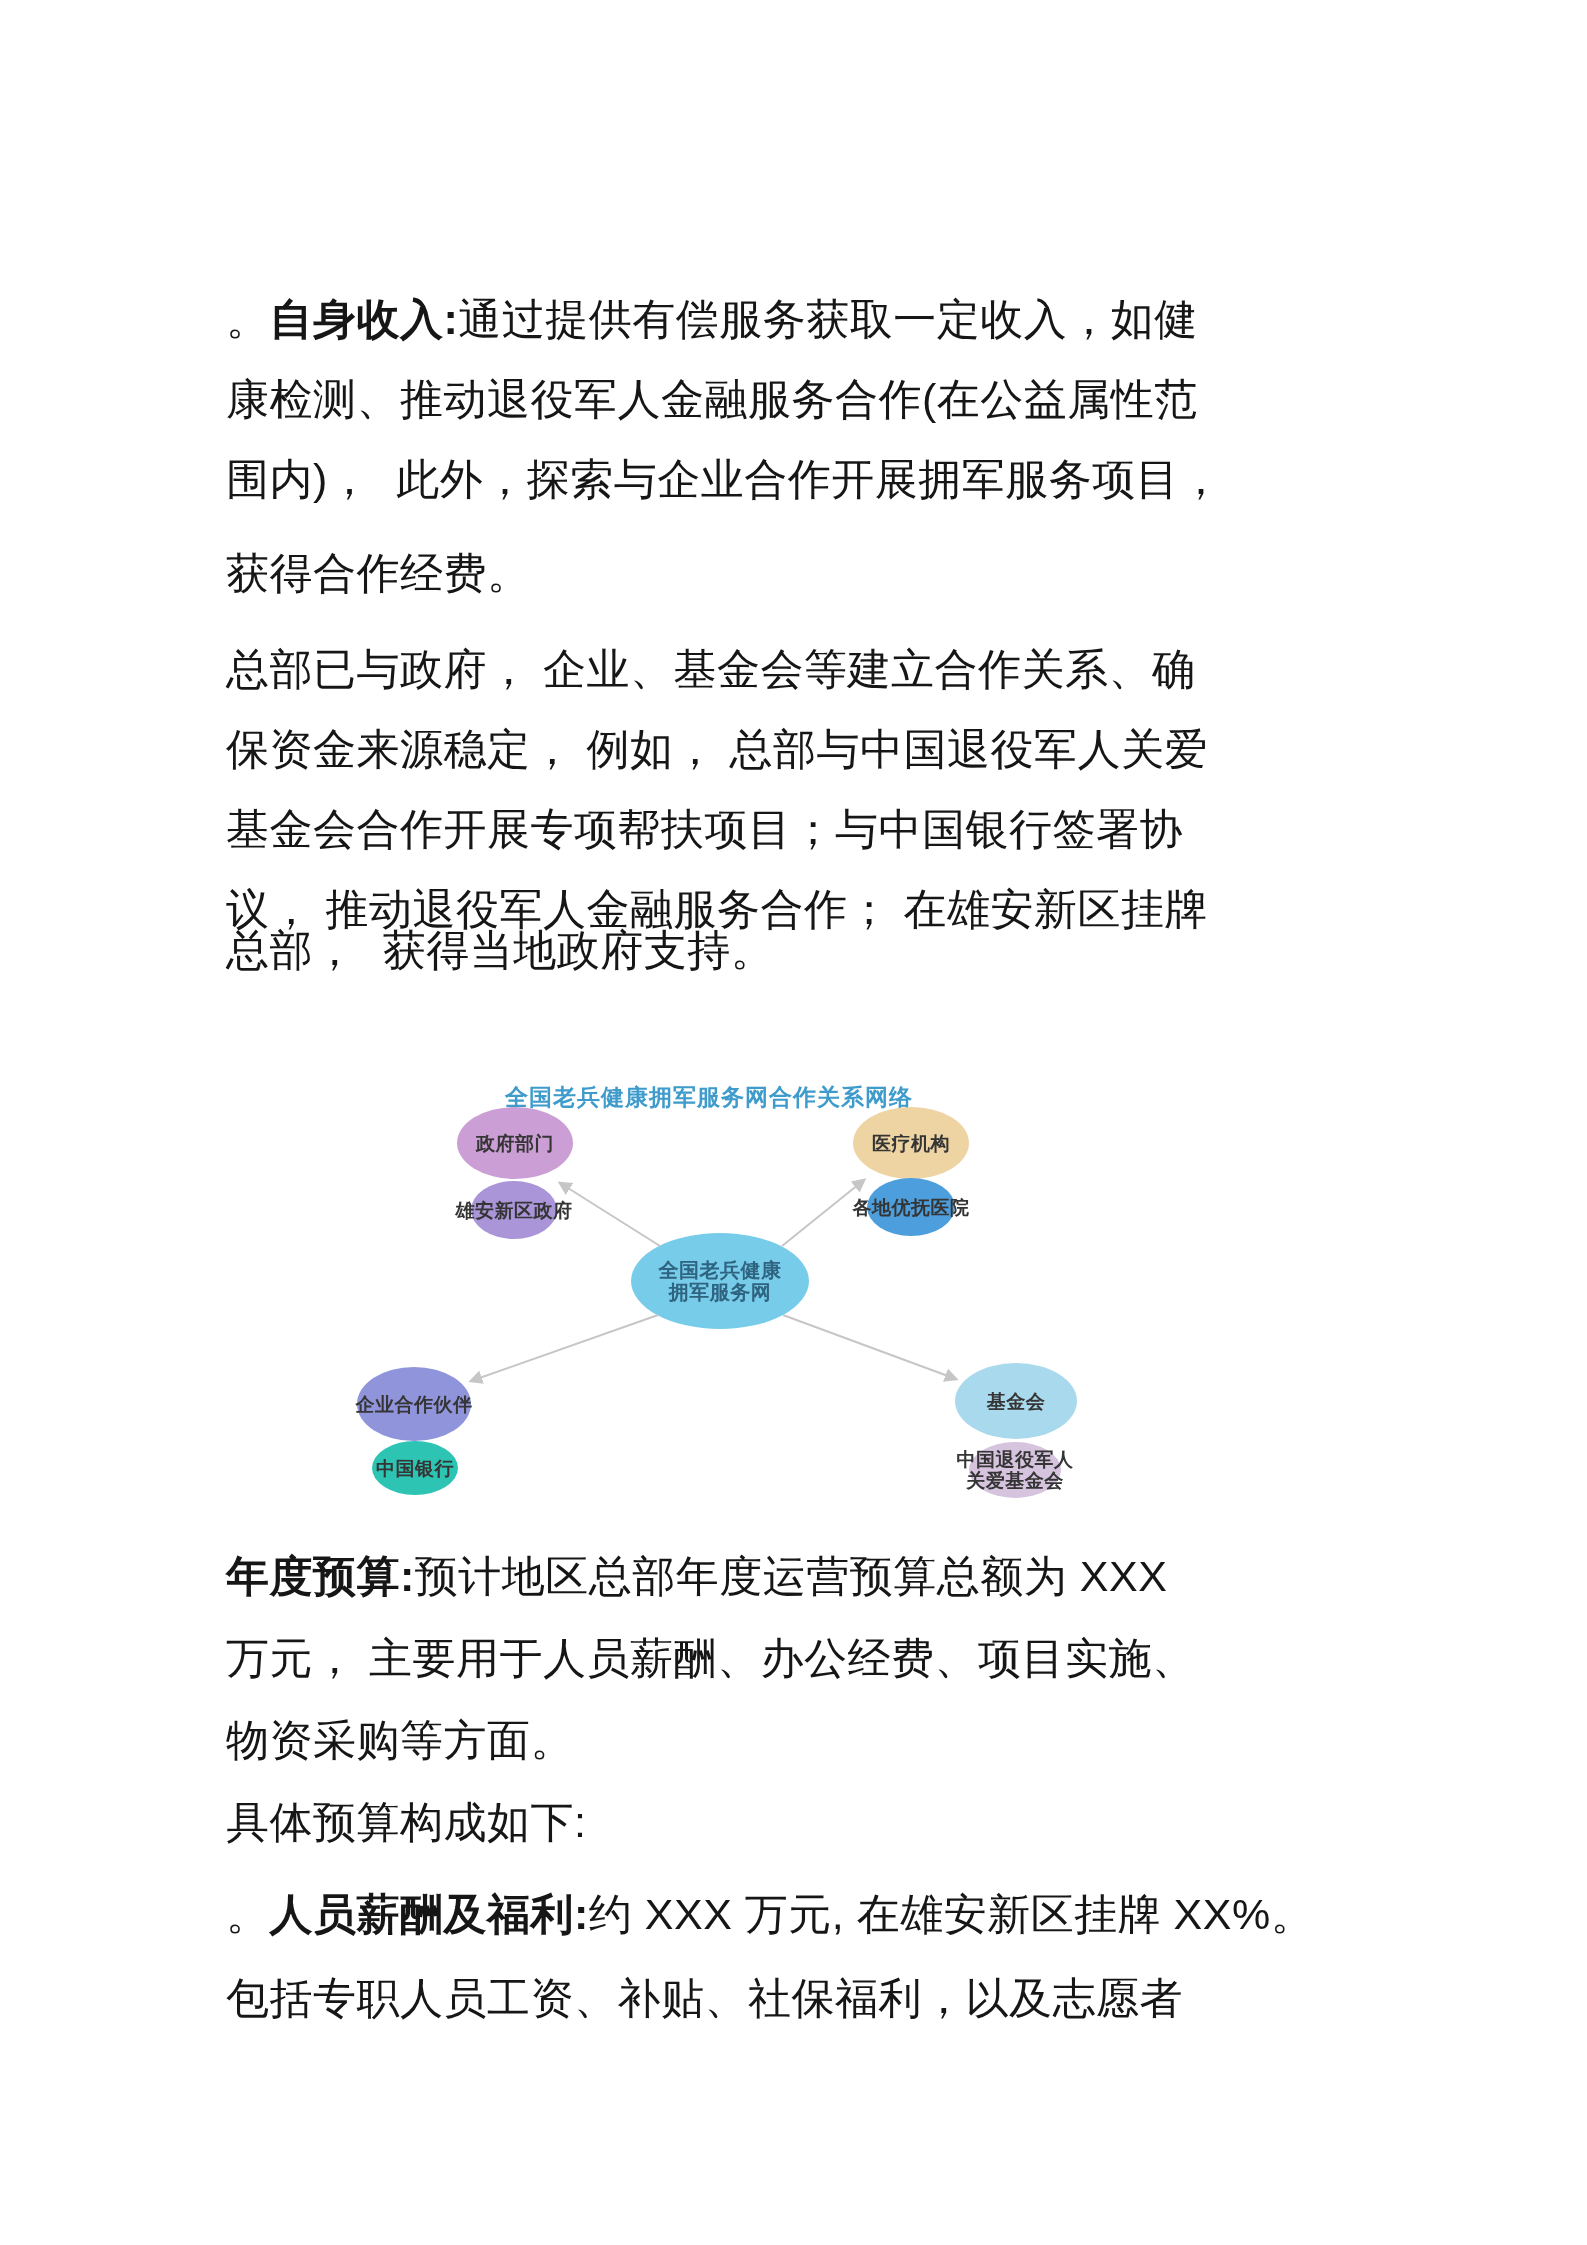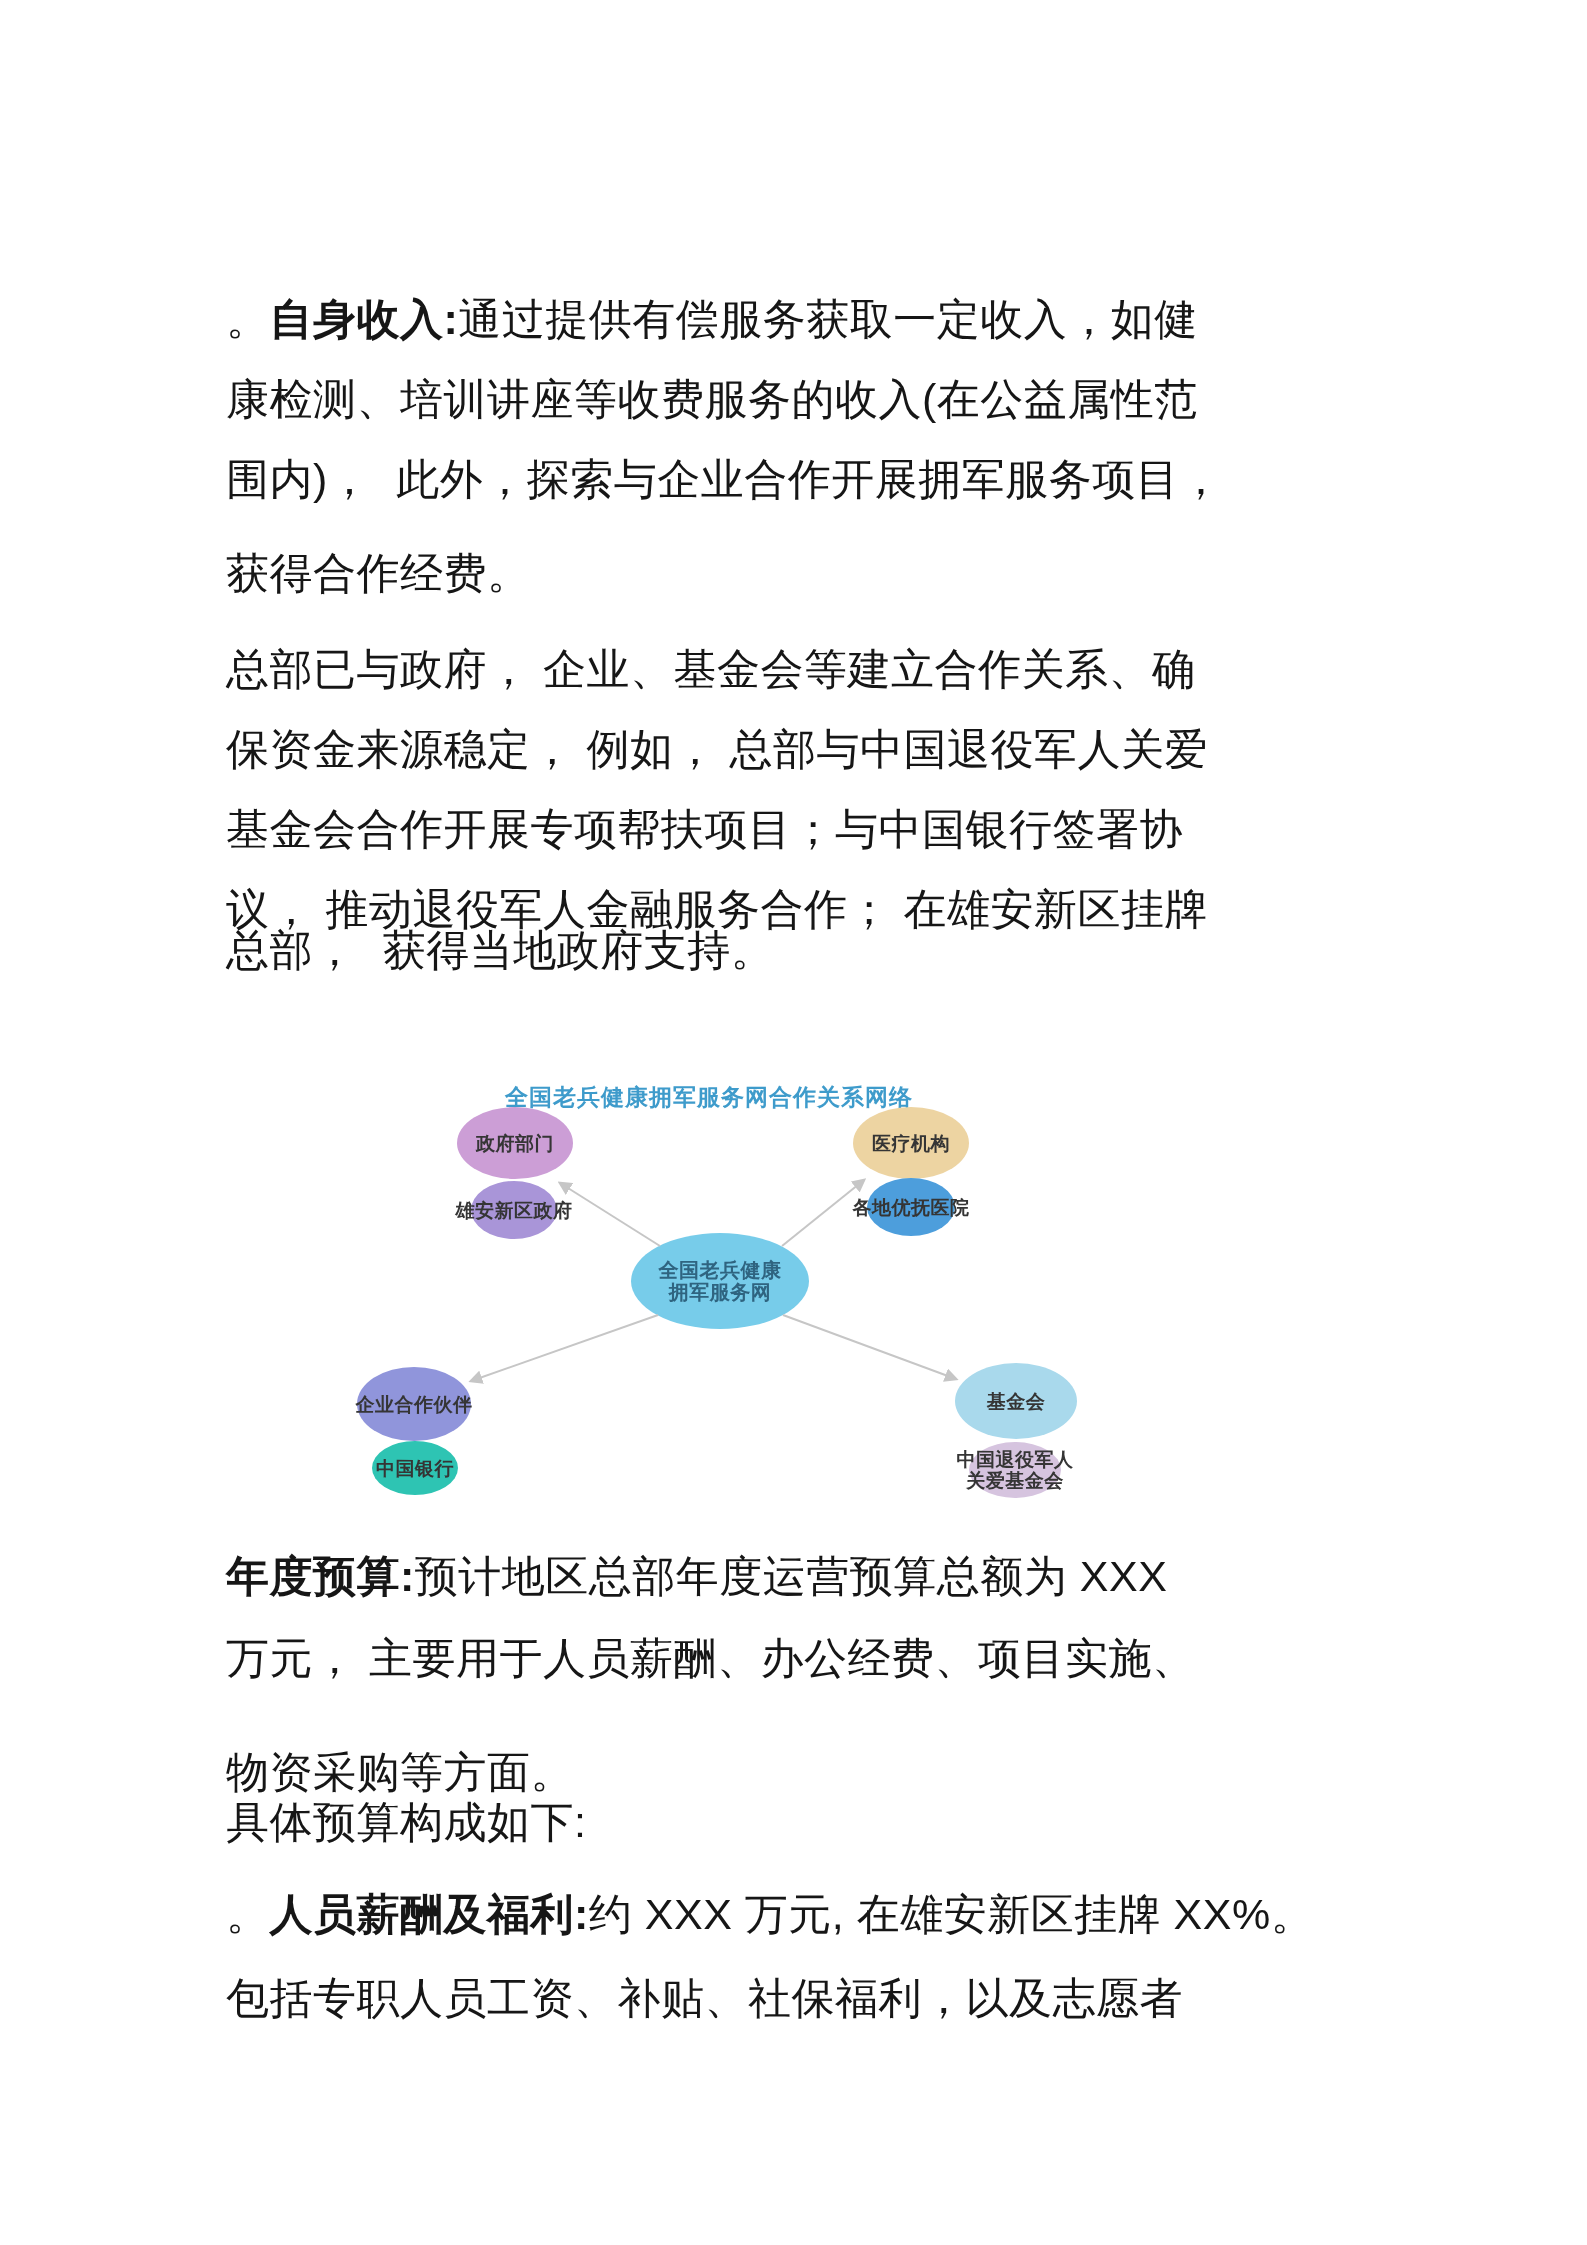--- a/index.html
+++ b/index.html
@@ -22,31 +22,31 @@
   .tline .b{font-weight:700;}
   #diagram{position:absolute;left:0;top:0;}
   #diagram text{font-family:"Liberation Sans", sans-serif;}
 </style>
 </head>
 <body>
 
 <div class="page">
   <div id="text-layer">
       <div class="tline" style="top: 295px;"><span>。</span><span class="b">自身收入:</span><span>通过提供有偿服务获取一定收入，如健</span></div>
-      <div class="tline" style="top: 375px;"><span>康检测、培训讲座等收费服务的收入(在公益属性范</span></div>
+      <div class="tline" style="top: 375px;"><span>康检测、推动退役军人金融服务合作(在公益属性范</span></div>
       <div class="tline" style="top: 455px;"><span>围内)，  此外，探索与企业合作开展拥军服务项目，</span></div>
       <div class="tline" style="top: 549px;"><span>获得合作经费。</span></div>
       <div class="tline" style="top: 645px;"><span>总部已与政府， 企业、基金会等建立合作关系、确</span></div>
       <div class="tline" style="top: 725px; text-align: right;"><span>保资金来源稳定， 例如， 总部与中国退役军人关爱</span></div>
       <div class="tline" style="top: 805px;"><span>基金会合作开展专项帮扶项目；与中国银行签署协</span></div>
       <div class="tline" style="top: 885px;"><span>议， 推动退役军人金融服务合作； 在雄安新区挂牌</span></div>
       <div class="tline" style="top: 929px; font-family: Liberation Mono, monospace;"><span>总部， 获得当地政府支持。</span></div>
       <div class="tline" style="top: 1552px;"><span class="b">年度预算:</span><span>预计地区总部年度运营预算总额为 XXX</span></div>
       <div class="tline" style="top: 1634px;"><span>万元， 主要用于人员薪酬、办公经费、项目实施、</span></div>
-      <div class="tline" style="top: 1716px; margin-top: 32px;"><span>物资采购等方面。</span></div>
+      <div class="tline" style="top: 1716px;"><span>物资采购等方面。</span></div>
       <div class="tline" style="top: 1798px;"><span>具体预算构成如下:</span></div>
       <div class="tline" style="top: 1890px;"><span>。</span><span class="b">人员薪酬及福利:</span><span>约 XXX 万元, 在雄安新区挂牌 XX%。</span></div>
       <div class="tline" style="top: 1974px;"><span>包括专职人员工资、补贴、社保福利，以及志愿者</span></div>
     </div>
   <svg id="diagram" width="1587" height="2245" viewBox="0 0 1587 2245">
       <defs>
         <marker id="arrowhead" viewBox="0 0 10 10" refX="8" refY="5" markerWidth="7" markerHeight="7" orient="auto">
           <path d="M0,0 L10,5 L0,10 z" fill="#C6C6C6"></path>
         </marker>
       </defs>

